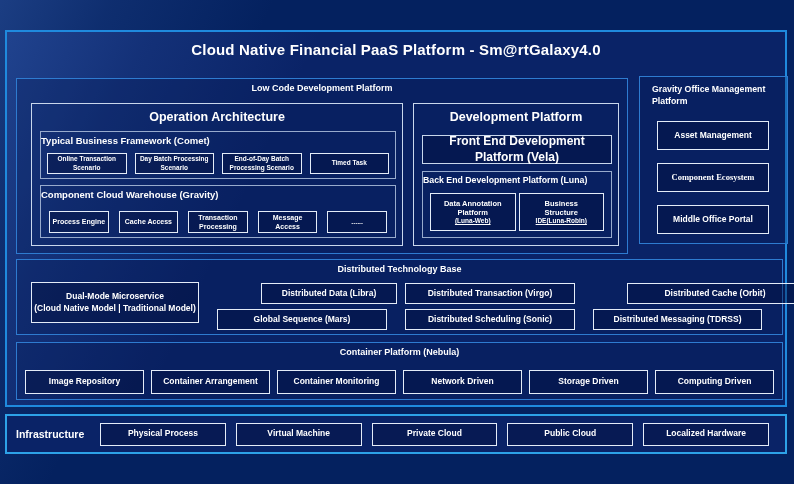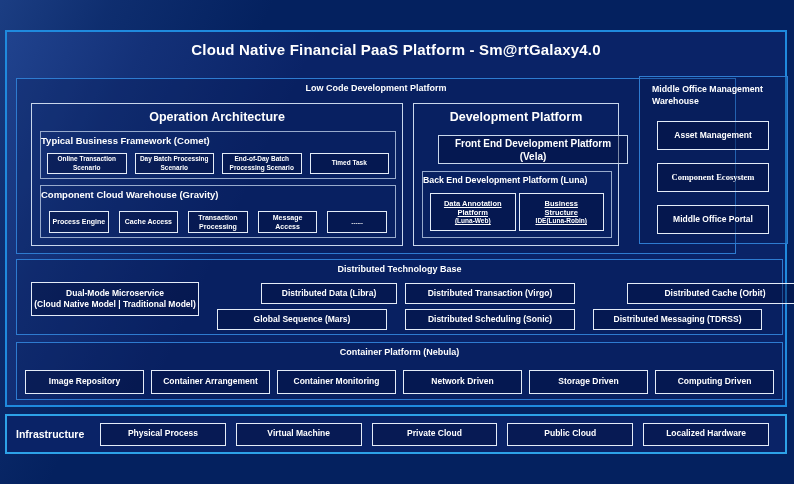--- a/index.html
+++ b/index.html
@@ -49,21 +49,21 @@
   }
   .row { position:absolute; display:flex; }
   .row .leaf { flex:1; }
   
   #comet-row { left:6px; right:6px; top:21px; height:21px; gap:8px; }
   #comet-row .leaf { font-size:6.5px; line-height:1.25; }
   
   #gravity-row { left:8px; right:8px; top:25px; height:22px; gap:10px; }
   #gravity-row .leaf { font-size:7px; }
   
-  #backend-row { left:7px; right:7px; top:21px; height:38px; gap:3px;text-decoration:underline; }
+  #backend-row { left:7px; right:7px; top:21px; height:38px; gap:3px; }
   #backend-row .leaf { font-size:7.5px; flex-direction:column; line-height:1.25; }
   #backend-row .leaf .l3 { font-size:6.5px; text-decoration:underline; }
   
   .mo-leaf { position:absolute; left:17px; width:112px; height:29px; font-size:8.5px; }
   
   .dist-leaf { position:absolute; height:21px; font-size:8.5px; }
   
   #container-row { left:8px; right:8px; top:27px; height:24px; gap:7px; }
   #container-row .leaf { font-size:8.5px; }
   
@@ -71,21 +71,21 @@
   .infra-leaf { flex:1; height:23px; font-size:8.5px; }
 </style>
 </head>
 <body>
 
 <div id="stage">
 
   <div id="main-panel" class="panel">
     <div class="title">Cloud Native Financial PaaS Platform - Sm@rtGalaxy4.0</div>
 
-    <div class="section" style="left:9px; top:46px; width:720px; height:176px;">
+    <div class="section" style="left:9px; top:46px; width:612px; height:176px;">
       <div class="section-label">Low Code Development Platform</div>
 
       <div class="big-box" style="left:14px; top:24px; width:372px; height:143px;">
         <div class="big-title">Operation Architecture</div>
 
         <div class="sub-box" style="left:8px; top:27px; width:356px; height:48px;">
           <div class="sub-title">Typical Business Framework (Comet)</div>
           <div class="row" id="comet-row">
             <div class="leaf">Online Transaction Scenario</div>
             <div class="leaf">Day Batch Processing Scenario</div>
@@ -102,50 +102,50 @@
             <div class="leaf">Transaction Processing</div>
             <div class="leaf">Message Access</div>
             <div class="leaf">......</div>
           </div>
         </div>
       </div>
 
       <div class="big-box" style="left:396px; top:24px; width:206px; height:143px;">
         <div class="big-title">Development Platform</div>
 
-        <div class="leaf" style="position:absolute; left:24px; top:31px; width:190px; height:29px; font-size:10px; border-color:#c9d7ec;">Front End Development Platform (Vela)</div>
+        <div class="leaf" style="position:absolute; left:8px; top:31px; width:190px; height:29px; font-size:12px; border-color:#c9d7ec;">Front End Development Platform (Vela)</div>
 
         <div class="sub-box" style="left:8px; top:67px; width:190px; height:67px;">
           <div class="sub-title" style="font-size:8.75px;">Back End Development Platform (Luna)</div>
           <div class="row" id="backend-row">
             <div class="leaf">
               <span class="l1">Data Annotation</span>
               <span class="l2">Platform</span>
               <span class="l3">(Luna-Web)</span>
             </div>
             <div class="leaf">
               <span class="l1">Business</span>
               <span class="l2">Structure</span>
               <span class="l3">IDE(Luna-Robin)</span>
             </div>
           </div>
         </div>
       </div>
     </div>
 
     <div class="section" style="left:632px; top:44px; width:149px; height:168px;">
-      <div style="position:absolute; left:12px; top:7px; width:126px; font-size:8.75px; line-height:1.35; text-align:left;">Middle Office Management Warehouse</div>
+      <div style="position:absolute; left:12px; top:7px; width:126px; font-size:8.75px; line-height:1.35; text-align:left;">Gravity Office Management Platform</div>
       <div class="leaf mo-leaf" style="top:44px;">Asset Management</div>
       <div class="leaf mo-leaf" style="top:86px;font-family:Liberation Serif, serif;">Component Ecosystem</div>
       <div class="leaf mo-leaf" style="top:128px;">Middle Office Portal</div>
     </div>
 
     <div class="section" style="left:9px; top:227px; width:767px; height:76px;">
       <div class="section-label">Distributed Technology Base</div>
-      <div class="leaf" style="position:absolute; left:14px; top:22px; width:168px; height:34px; font-size:8.5px; flex-direction:column; line-height:1.3;">
+      <div class="leaf" style="position:absolute; left:14px; top:22px; width:168px; height:41px; font-size:8.5px; flex-direction:column; line-height:1.3;">
         <span>Dual-Mode Microservice</span>
         <span>(Cloud Native Model | Traditional Model)</span>
       </div>
       <div class="leaf dist-leaf" style="left:200px; top:23px; width:136px;margin-left:44px;">Distributed Data (Libra)</div>
       <div class="leaf dist-leaf" style="left:200px; top:49px; width:170px;">Global Sequence (Mars)</div>
       <div class="leaf dist-leaf" style="left:388px; top:23px; width:170px;">Distributed Transaction (Virgo)</div>
       <div class="leaf dist-leaf" style="left:388px; top:49px; width:170px;">Distributed Scheduling (Sonic)</div>
       <div class="leaf dist-leaf" style="left:610px; top:23px; width:176px;text-align:center;">Distributed Cache (Orbit)</div>
       <div class="leaf dist-leaf" style="left:576px; top:49px; width:169px;">Distributed Messaging (TDRSS)</div>
     </div>

